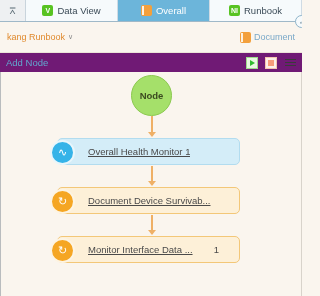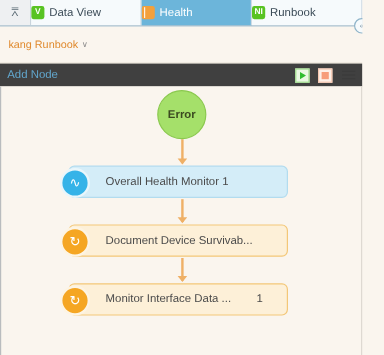--- a/index.html
+++ b/index.html
@@ -22,21 +22,21 @@
     width: 26px;
     display: flex; align-items: center; justify-content: center;
     background: #eef0f2;
     border-right: 1px solid #c9d4dc;
     flex: none;
   }
   .collapse-icon { font-size: 10px; color: #5b6b75; line-height: 1; }
 
   .tab {
     flex: 1 1 0;
-    display: flex; align-items: center; justify-content: flex-start;
+    display: flex; align-items: center; justify-content: center;
     gap: 4px;
     font-size: 9.5px;
     color: #3b4b57;
     background: #f6fafc;
     border-right: 1px solid #cfdbe4;
     white-space: nowrap;
     overflow: hidden;
   }
   .tab.active {
     background: #6cb5da;
@@ -85,21 +85,21 @@
   .doc-link {
     display: flex; align-items: center; gap: 3px;
     font-size: 9px; color: #7aa9c9;
   }
 
   
   .actionrow {
     height: 19px;
     display: flex; align-items: center;
     padding: 0 6px;
-    background: #404040;
+    background: #701a75;
   }
   .addnode { font-size: 9.5px; color: #62a8cf; }
   .actionrow .spacer { flex: 1; }
   .tools { display: flex; align-items: center; gap: 7px; }
   .tool {
     width: 12px; height: 12px;
     display: flex; align-items: center; justify-content: center;
   }
   .tool.play  { border: 1px solid #9fdc8c; background: #e9f8e2; }
   .tool.play i {
@@ -176,21 +176,21 @@
     font-size: 11px;
   }
   .icon-orange {
     background: #f5a623;
     border: 2.5px solid #fdf4e3;
     color: #ffffff;
     font-size: 11px;
   }
   .node-label {
     font-size: 9.5px; color: #4a4a4a;
-    white-space: nowrap; overflow: hidden;
+    white-space: nowrap; overflow: hidden; text-decoration: underline;
   }
   .node .spacer { flex: 1; }
   .node-count { font-size: 9.5px; color: #4a4a4a; padding-right: 12px; }
 
   
   .result-bar {
     position: absolute;
     left: 72px; top: 231px;
     width: 167px; height: 19px;
     display: flex; align-items: center;
@@ -224,39 +224,43 @@
     <span class="collapse-icon">⩞</span>
   </div>
 
   <div class="tab">
     <span class="tab-badge badge-green">V</span>
     <span>Data View</span>
   </div>
 
   <div class="tab active">
     <span class="tab-badge book"></span>
-    <span>Health</span>
+    <span>Overall</span>
   </div>
 
   <div class="tab">
     <span class="tab-badge badge-green">NI</span>
     <span>Runbook</span>
   </div>
 
   <div class="corner-dot">
     <span>«</span>
   </div>
 </div>
 
 <div class="crumbrow">
   <div class="crumb">
     <span>kang Runbook</span>
     <span class="caret">∨</span>
   </div>
   <div class="spacer"></div>
+  <div class="doc-link">
+    <span class="tab-badge book"></span>
+    <span>Document</span>
+  </div>
 </div>
 
 <div class="actionrow">
   <span class="addnode">Add Node</span>
   <div class="spacer"></div>
   <div class="tools">
     <div class="tool play">
       <i></i>
     </div>
     <div class="tool stop">
@@ -275,21 +279,21 @@
   <div class="connector" style="top:44px;height:20px;"></div>
   <div class="arrowhead" style="top:60px;"></div>
 
   <div class="connector" style="top:94px;height:19px;"></div>
   <div class="arrowhead" style="top:109px;"></div>
 
   <div class="connector" style="top:143px;height:19px;"></div>
   <div class="arrowhead" style="top:158px;"></div>
 
   <div class="start-node">
-    <span>Error</span>
+    <span>Node</span>
   </div>
 
   <div class="node node-blue" style="top:66px;">
     <span class="node-icon icon-blue">∿</span>
     <span class="node-label">Overall Health Monitor 1</span>
   </div>
 
   <div class="node node-orange" style="top:115px;">
     <span class="node-icon icon-orange">↻</span>
     <span class="node-label">Document Device Survivab...</span>

